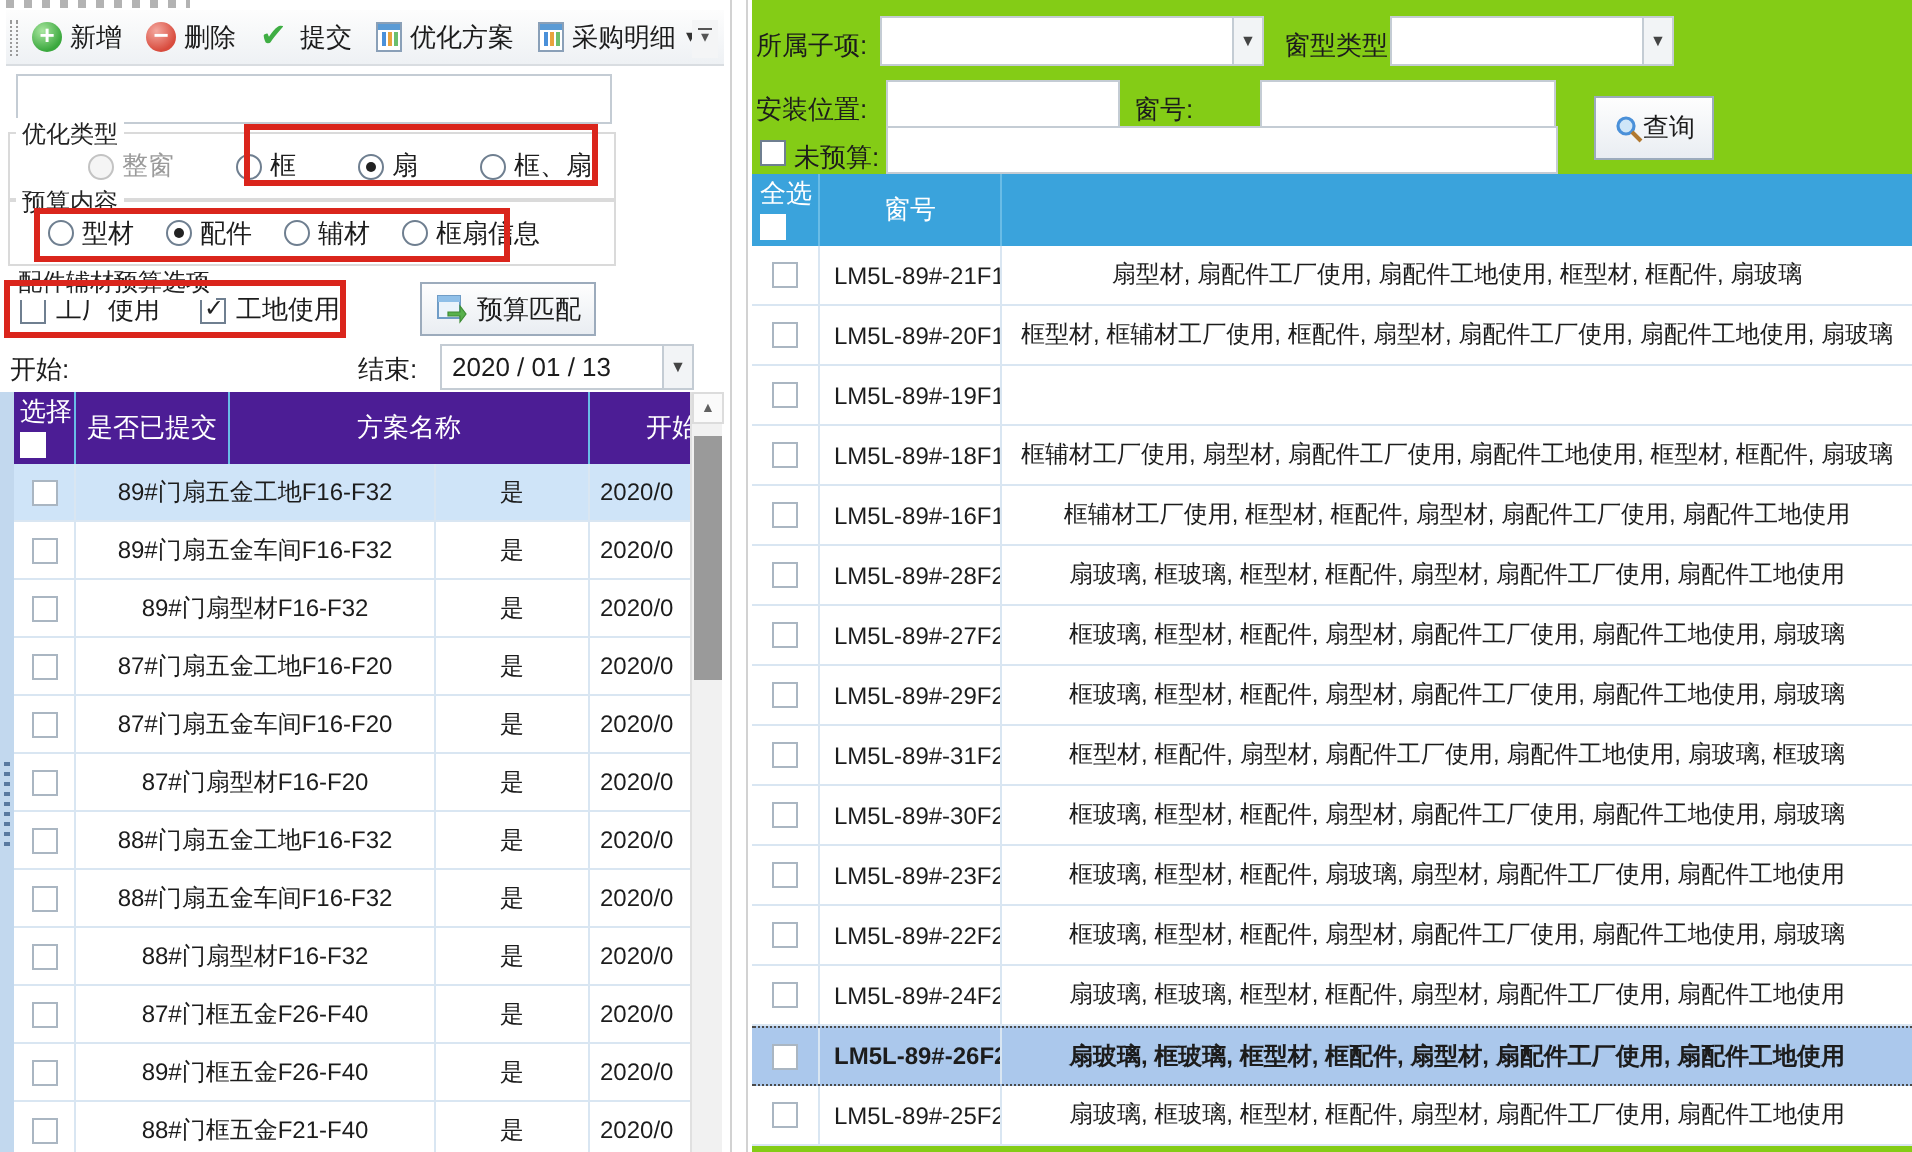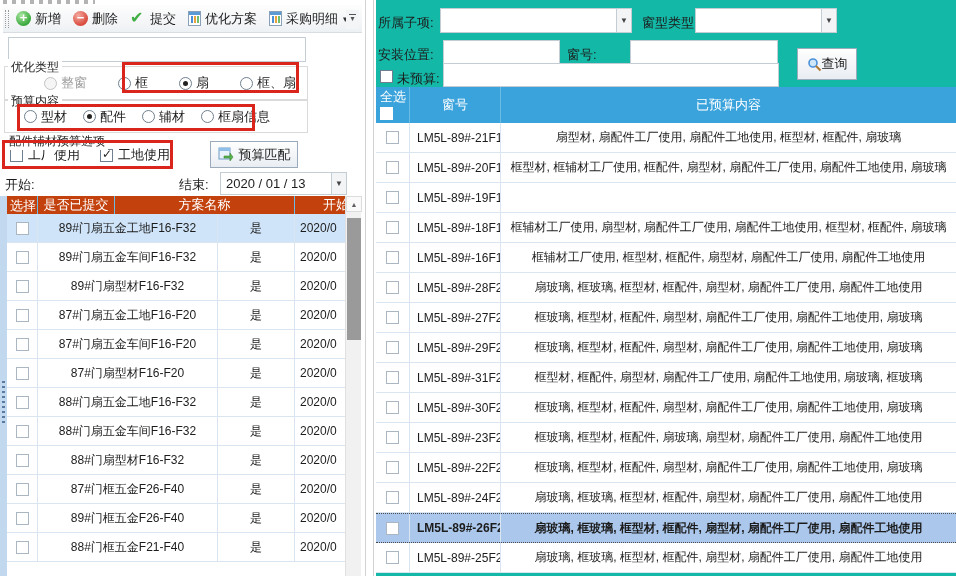--- a/index.html
+++ b/index.html
@@ -75,40 +75,40 @@
   .red1 { left:122px; top:62px; width:177px; height:31px; }
   .red2 { left:17px; top:104px; width:238px; height:27px; }
   .red3 { left:2px; top:140px; width:171px; height:29px; }
 
   
   .ltable { position:absolute; left:0; top:196px; width:362px; height:380px; overflow:hidden; }
   .side-strip { position:absolute; left:0; top:0; width:7px; height:380px; background:#c2d8ee; }
   .side-strip::after { content:""; position:absolute; left:2px; top:185px; width:3px; height:42px;
     background:repeating-linear-gradient(#5a7aa0 0 2px, transparent 2px 5px); }
   .lgrid { position:absolute; left:7px; top:0; width:338px; height:380px; background:#fff; font-size:12px; }
-  .lhead { display:flex; height:18px; background:#c2410c; color:#fff; font-size:13px; }
+  .lhead { display:flex; height:36px; background:#4c1d95; color:#fff; font-size:13px; }
   .lh { border-right:1px solid #69bce6; display:flex; align-items:center; justify-content:center; overflow:hidden; white-space:nowrap; }
   .lh0 { width:31px; flex-direction:column; align-items:flex-start; justify-content:flex-start; padding:1px 0 0 3px; }
   .lh1 { width:180px; } .lh2 { width:77px; } .lh3 { width:50px; border-right:none; justify-content:flex-start; padding-left:28px; }
   .cb-h { width:13px; height:13px; background:#fff; border:1px solid #fff; margin-top:1px; }
   .lbody .lrow { display:flex; height:29px; border-bottom:1px solid #d9e6f2; background:#fff; }
   .lbody .lrow.sel { background:#cfe4f8; }
   .lc { border-right:1px solid #d9e6f2; display:flex; align-items:center; justify-content:center; overflow:hidden; white-space:nowrap; }
   .lc0 { width:31px; } .lc1 { width:180px; } .lc2 { width:77px; } .lc3 { width:50px; border-right:none; justify-content:flex-start; padding-left:5px; }
   .cb { width:13px; height:13px; border:1px solid #aab6c2; background:#fff; }
   .vscroll { position:absolute; left:345px; top:0; width:16px; height:380px; background:#f1f1f1; border-left:1px solid #e0e0e0; }
   .sb-up { position:absolute; left:0; top:0; width:16px; height:16px; background:#fafafa; border:1px solid #dcdcdc;
     font-size:7px; color:#606060; display:flex; align-items:center; justify-content:center; }
   .sb-thumb { position:absolute; left:1px; top:22px; width:14px; height:122px; background:#9a9a9a; }
 
   .panel-divider { position:absolute; left:365px; top:0; width:9px; height:576px; background:#fff;
     border-left:1px solid #d2d2d2; border-right:1px solid #d2d2d2; }
 
   
-  .right-panel { position:absolute; left:376px; top:0; width:580px; height:576px; background:#14b8a6; font-size:13px; }
+  .right-panel { position:absolute; left:376px; top:0; width:580px; height:576px; background:#84cc16; font-size:13px; }
   .flabel { position:absolute; white-space:nowrap; }
   .lbl-sub { left:2px; top:14px; } .lbl-wtype { left:266px; top:14px; }
   .lbl-pos { left:2px; top:46px; } .lbl-winno { left:191px; top:46px; }
   .lbl-nobudget { left:21px; top:70px; }
   .combo { position:absolute; height:25px; border:1px solid #c4ccd4; background:#fff; }
   .combo-sub { left:64px; top:8px; width:192px; } .combo-wtype { left:319px; top:8px; width:142px; }
   .combo .dd-btn { position:absolute; right:0; top:0; height:100%; }
   .txt { position:absolute; height:24px; border:1px solid #c4ccd4; background:#fff; font-size:13px; padding:0 4px; }
   .txt-pos { left:67px; top:40px; width:117px; } .txt-winno { left:254px; top:40px; width:148px; }
   .txt-nobudget { left:67px; top:63px; width:336px; }
@@ -392,21 +392,20 @@
       <span>查询</span>
     </div>
 
     <div class="rtable">
       <div class="rhead">
         <div class="rh rh0">
           <span>全选</span>
           <span class="cb-h"></span>
         </div>
         <div class="rh rh1">窗号</div>
-        <div class="rh rh2">已预算内容</div>
       </div>
       <div class="rbody">
           <div class="rrow">
             <div class="rc rc0">
               <span class="cb"></span>
             </div>
             <div class="rc rc1">LM5L-89#-21F19</div>
             <div class="rc rc2">扇型材, 扇配件工厂使用, 扇配件工地使用, 框型材, 框配件, 扇玻璃</div>
           </div>
           <div class="rrow">

